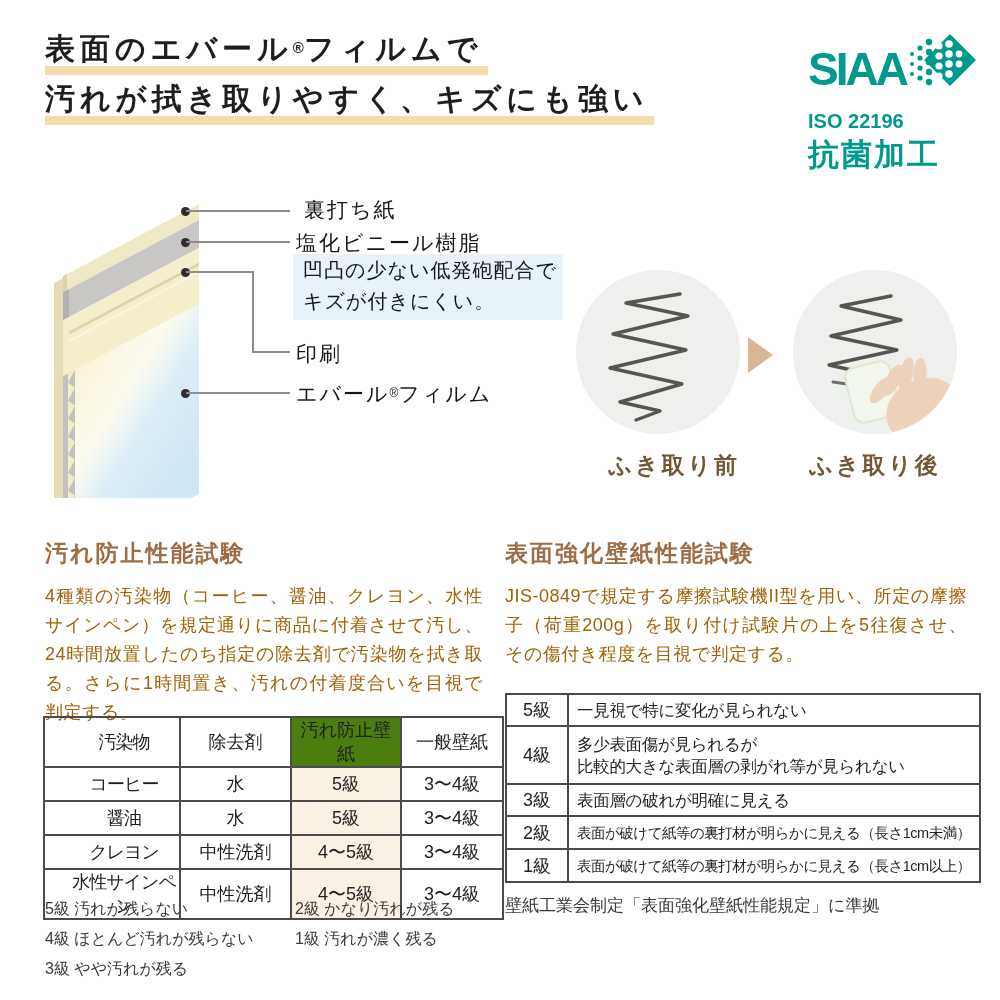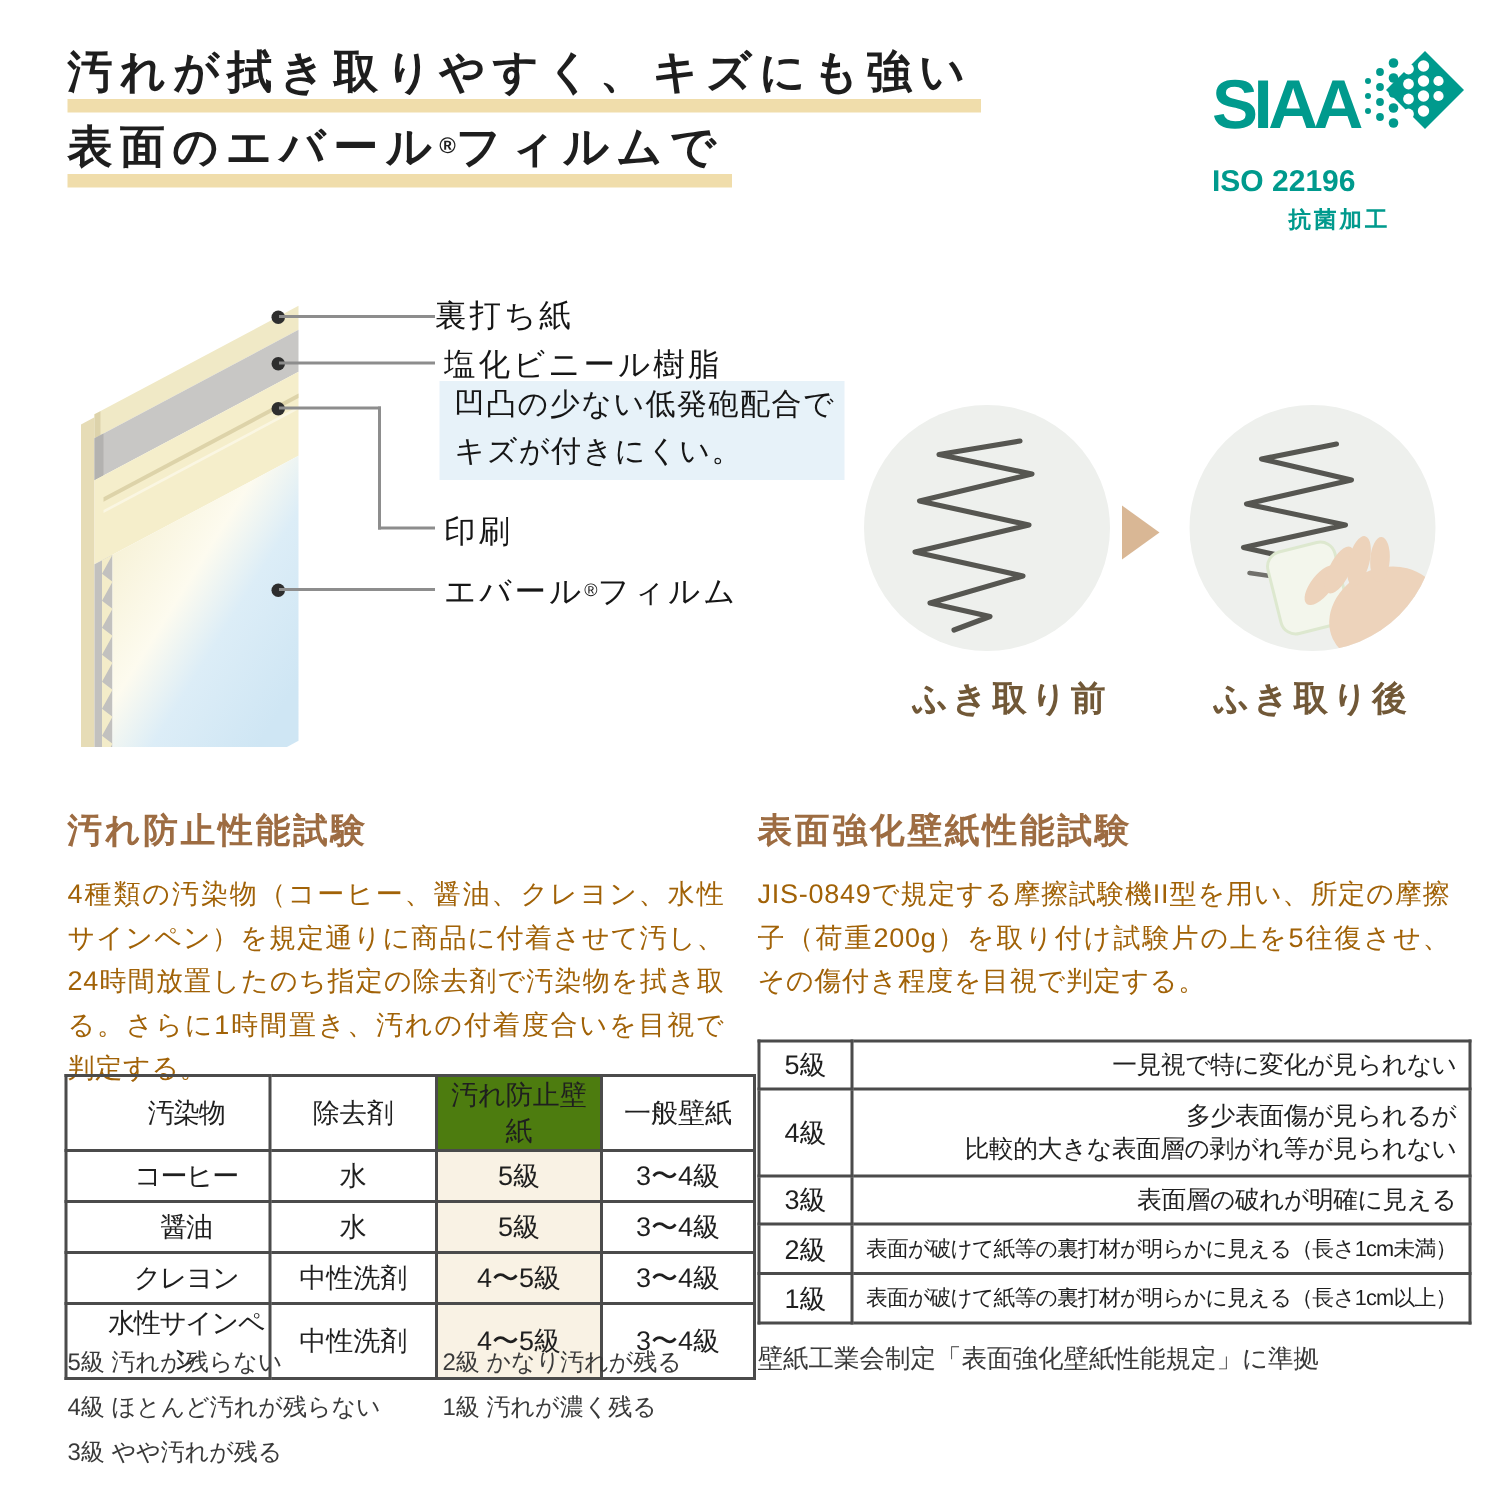--- a/index.html
+++ b/index.html
@@ -15,21 +15,21 @@
     display:inline-block;font-weight:bold;font-size:30px;letter-spacing:5px;color:#1e1e1e;
     background:linear-gradient(#f0ddab,#f0ddab) no-repeat left bottom/100% 9px;
     padding:0 6px 11px 0;margin-bottom:9px;white-space:nowrap;
   }
   .reg{font-size:15px;vertical-align:6px;letter-spacing:0;}
   
   .siaa{left:808px;top:32px;width:170px;color:#009a8d;line-height:1;}
   .siaa-top{display:flex;align-items:flex-start;}
   .siaa-word{font-weight:bold;font-size:46px;letter-spacing:-3px;margin-top:14px;}
   .siaa-iso{font-weight:bold;font-size:20px;letter-spacing:0px;margin-top:7px;}
-  .siaa-mark{font-weight:bold;font-size:15px;letter-spacing:2px;margin-top:8px;text-align:center;}
+  .siaa-mark{font-weight:bold;font-size:31px;letter-spacing:2px;margin-top:8px;}
   
   .leader{position:absolute;background:#8d8d8d;height:2px;}
   .leader-v{position:absolute;background:#8d8d8d;width:2px;}
   .dot{position:absolute;width:9px;height:9px;border-radius:50%;background:#2e2e2e;}
   .layer-label{position:absolute;font-size:21px;letter-spacing:2px;color:#161616;white-space:nowrap;}
   .note-box{
     position:absolute;left:293px;top:254px;width:254px;background:#e7f2f9;
     font-size:20px;letter-spacing:1px;line-height:31px;color:#161616;
     padding:1px 6px 3px 10px;white-space:pre-line;
   }
@@ -53,35 +53,35 @@
   }
   .stain-table td.c0{width:108px;letter-spacing:-1px;padding-left:25px;}
   .stain-table td.c1{width:107px;}
   .stain-table td.c2{width:106px;}
   .stain-table td.c3{width:98px;margin-left:48px;}
   .hl-head{background:#4d7c0f;}
   .hl-cell{background:#f9f2e4;}
   .legend{position:absolute;left:45px;top:894px;display:flex;font-size:16px;line-height:30px;color:#3a3a3a;}
   .legend .col1{width:250px;}
   .surface-table{position:absolute;left:505px;top:693px;}
-  .surface-table td{border:2px solid #4b4b4b;color:#1f1f1f;padding:0;text-align:right;}
+  .surface-table td{border:2px solid #4b4b4b;color:#1f1f1f;padding:0;}
   .surface-table td.grade{width:60px;text-align:center;font-size:18px;}
   .surface-table td.desc{width:394px;font-size:16.5px;padding:4px 8px;line-height:22px;letter-spacing:-0.3px;}
   .surface-table tr.small td.desc{font-size:14.5px;letter-spacing:-0.5px;border-radius:13px;}
   .footnote{position:absolute;left:505px;top:894px;font-size:17px;color:#3a3a3a;letter-spacing:0px;}
 </style>
 </head>
 <body>
 
 <div class="abs headline">
   <div>
-    <span class="headline-line">汚れが拭き取りやすく、キズにも強い</span>
+    <span class="headline-line"><span>表面のエバール</span><span class="reg">®</span><span>フィルムで</span></span>
   </div>
   <div>
-    <span class="headline-line"><span>表面のエバール</span><span class="reg">®</span><span>フィルムで</span></span>
+    <span class="headline-line">汚れが拭き取りやすく、キズにも強い</span>
   </div>
 </div>
 
 <div class="abs siaa">
   <div class="siaa-top">
     <span class="siaa-word">SIAA</span>
     <svg width="72" height="72" viewBox="0 0 72 72">
       <polygon points="44,2 70,28 44,54 18,28" fill="#009a8d"></polygon>
       <g fill="#009a8d">
         <circle cx="6" cy="22" r="2"></circle>
@@ -150,21 +150,21 @@
 <div class="leader" style="left:186px;top:210px;width:104px;"></div>
 <div class="dot" style="left:181px;top:238px;"></div>
 <div class="leader" style="left:186px;top:241px;width:104px;"></div>
 <div class="dot" style="left:181px;top:268px;"></div>
 <div class="leader" style="left:186px;top:271px;width:68px;"></div>
 <div class="leader-v" style="left:252px;top:271px;height:82px;"></div>
 <div class="leader" style="left:252px;top:351px;width:38px;"></div>
 <div class="dot" style="left:181px;top:389px;"></div>
 <div class="leader" style="left:186px;top:392px;width:104px;"></div>
 
-<div class="layer-label" style="left:290px;top:196px;">裏打ち紙</div>
+<div class="layer-label" style="left:304px;top:196px;">裏打ち紙</div>
 <div class="layer-label" style="left:296px;top:229px;">塩化ビニール樹脂</div>
 <div class="note-box pre">凹凸の少ない低発砲配合で
 キズが付きにくい。</div>
 <div class="layer-label" style="left:296px;top:340px;">印刷</div>
 <div class="layer-label" style="left:296px;top:380px;"><span>エバール</span><span class="reg" style="font-size:12px;vertical-align:4px;">®</span><span>フィルム</span></div>
 
 <div class="circle" style="left:576px;top:270px;">
   <svg width="164" height="164" viewBox="0 0 164 164">
     <path d="M104,24 L50,33 L112,46 L37,64 L110,80 L34,98 L106,114 L44,132 L84,141 L60,150" fill="none" stroke="#45453f" stroke-width="3.4" stroke-linecap="round" stroke-linejoin="round" opacity="0.9"></path>
   </svg>

